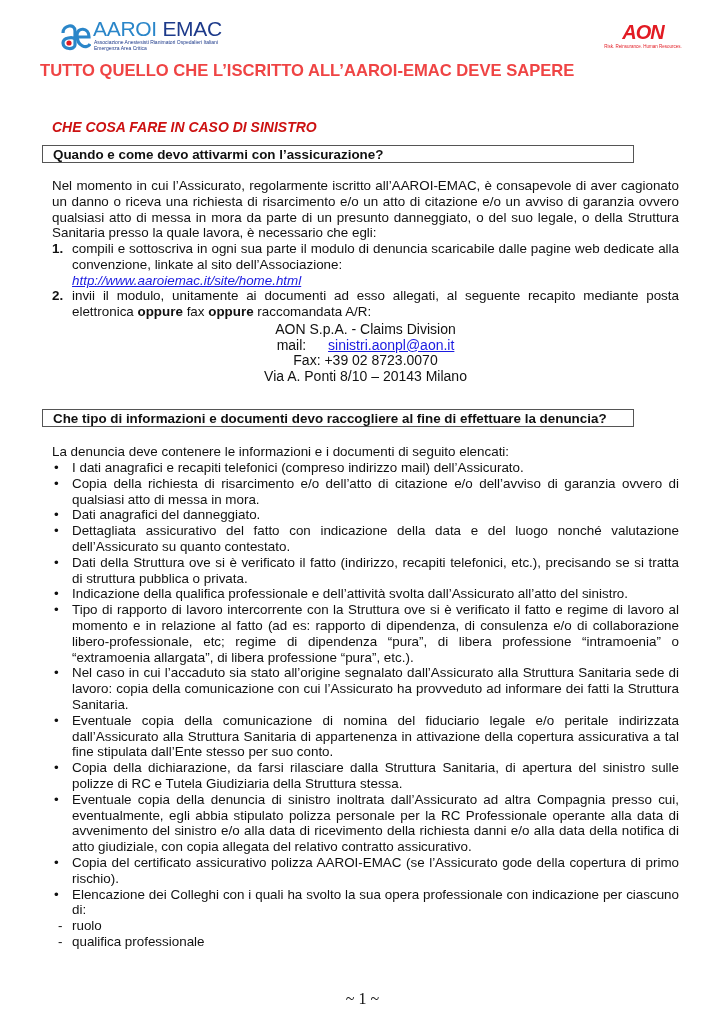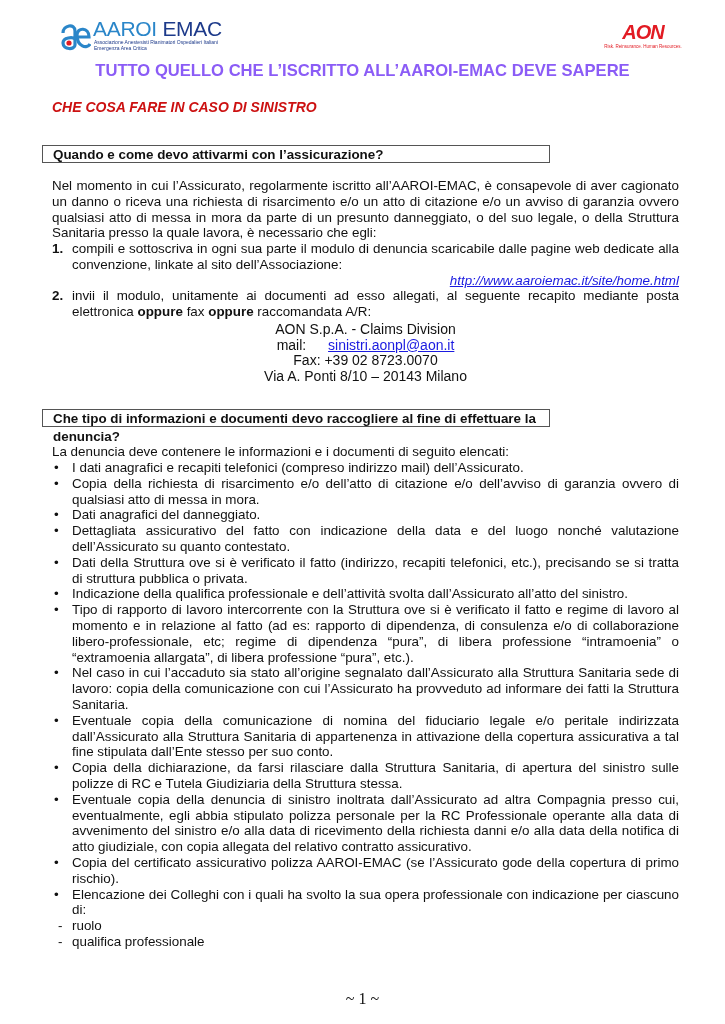--- a/index.html
+++ b/index.html
@@ -13,36 +13,36 @@
   .aaroi-text { position:absolute; left:34px; top:1px; font-size:21px; letter-spacing:-0.3px; line-height:22px; }
   .aaroi-text .a1 { color:#2a86c9; }
   .aaroi-text .a2 { color:#1d3a8a; }
   .aaroi-sub { position:absolute; left:35px; top:23px; font-size:5px; line-height:5.5px; color:#1d3a8a; width:140px; }
 
   .logo-aon { position:absolute; left:603px; top:22px; width:80px; height:28px; text-align:center; }
   .aon-word { font-size:20px; font-weight:bold; font-style:italic; color:#e21b23; letter-spacing:-1px; line-height:20px; display:block; }
   .aon-tag { font-size:4.5px; color:#e21b23; display:block; margin-top:2px; white-space:nowrap; }
 
   
-  .title { position:absolute; left:40px; width:645px; text-align:center; color:#8b5cf6;
+  .title { position:absolute; left:40px; width:645px; text-align:left; color:#ef4444;
            font-weight:bold; font-size:16.6px; line-height:21px; top:60px; }
-  .subtitle-red { position:absolute; left:52px; top:99px; color:#cc1111; font-weight:bold; font-style:italic; font-size:14px; }
+  .subtitle-red { position:absolute; left:52px; top:119px; color:#cc1111; font-weight:bold; font-style:italic; font-size:14px; }
 
   
-  .qbox { position:absolute; left:42px; width:508px; height:18px; border:1px solid #555;
+  .qbox { position:absolute; left:42px; width:592px; height:18px; border:1px solid #555;
           font-weight:bold; font-size:13.4px; line-height:18px; padding-left:10px; box-sizing:border-box; }
   .q1 { top:145px; }
   .q2 { top:409px; }
 
   .body-text { position:absolute; left:52px; width:627px; font-size:13.4px; line-height:15.8px; text-align:justify; }
   .para1 { top:178px; }
   .numlist { position:absolute; left:52px; width:627px; font-size:13.4px; line-height:15.8px; }
   .numitem { position:relative; padding-left:20px; text-align:justify; }
   .numitem .n { position:absolute; left:0; top:0; font-weight:bold; }
-  .url-line { text-align:right; padding-left:20px; }
+  .url-line { text-align:left; padding-left:20px; }
   .link { color:#1a1ae0; text-decoration:underline; font-style:italic; }
   .link2 { color:#1a1ae0; text-decoration:underline;margin-left:18px; }
 
   .addr { position:absolute; left:52px; width:627px; top:322px; text-align:center; font-size:14px; line-height:15.6px; }
 
   .para2 { top:444px; }
   .bullets { position:absolute; left:52px; width:627px; top:460px; font-size:13.4px; line-height:15.8px; }
   .bul { position:relative; padding-left:20px; text-align:justify; }
   .bul .dot { position:absolute; left:2px; top:0; }
   .dash { position:relative; padding-left:20px; }

